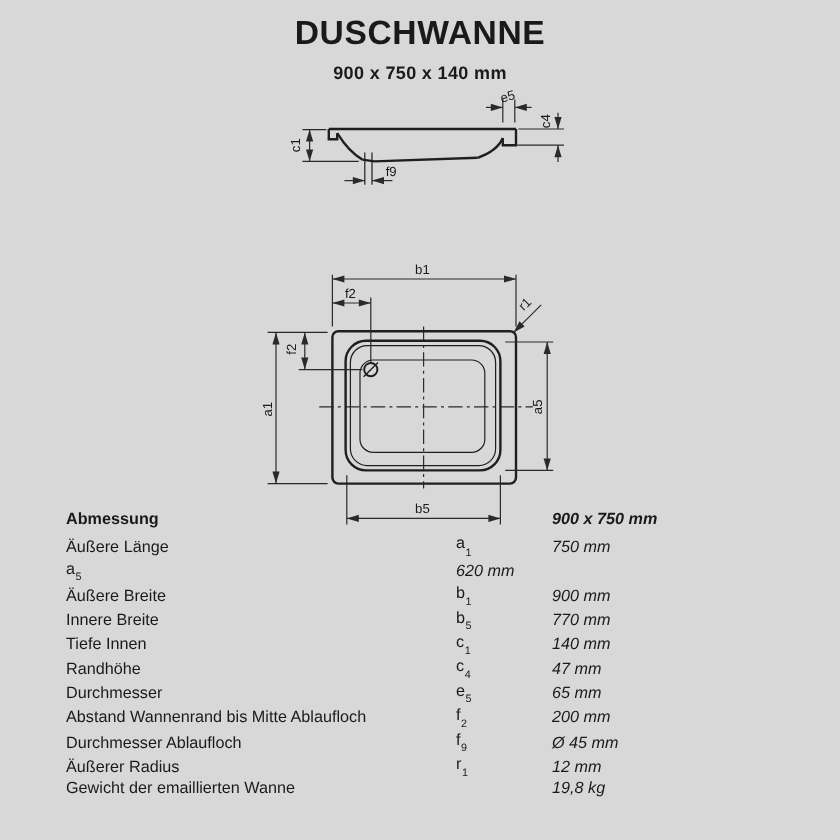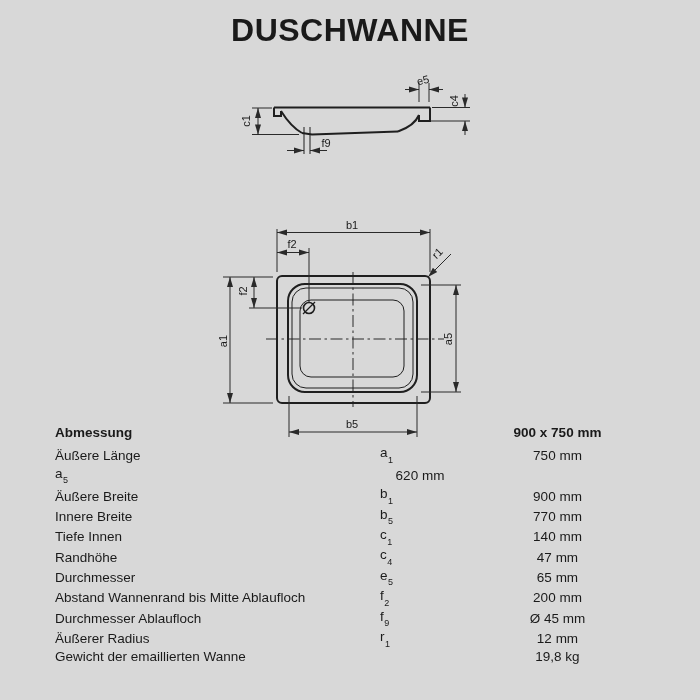--- a/index.html
+++ b/index.html
@@ -5,45 +5,46 @@
   html,body{margin:0;padding:0;}
   .page{
     position:relative;
     width:700px;height:700px;
     background:#d8d8d8;
     font-family:"Liberation Sans", sans-serif;
     color:#1a1a1a;
     overflow:hidden;
   }
   .hdr{position:absolute;top:12px;left:0;width:700px;text-align:center;}
-  .title{font-size:32px;font-weight:bold;letter-spacing:.5px;margin:0;}
+  .title{font-size:28px;font-weight:bold;letter-spacing:.5px;margin:0;}
   .subtitle{font-size:15px;font-weight:bold;letter-spacing:.3px;margin:9px 0 0 0;}
   svg text{font-family:"Liberation Sans", sans-serif;font-size:11px;fill:#1a1a1a;}
   .ln{stroke:#1f1f1f;fill:none;}
   .w2{stroke-width:2;}
   .w1{stroke-width:1;}
   .dim{stroke:#2a2a2a;stroke-width:1;fill:none;}
   .cl{stroke:#2a2a2a;stroke-width:1;fill:none;stroke-dasharray:12 3.5 2.5 3.5;}
   .tbl{position:absolute;left:55px;top:423px;width:600px;}
   .trow{
     display:grid;grid-template-columns:325px 80px 1fr;
     height:20.4px;line-height:20.4px;font-size:13.5px;
     align-items:center;
   }
-  .trow .val{text-align:center;}
+  .trow .val{text-align:left;font-style:italic;}
   .trow.head{font-weight:bold;}
   .sym sub{font-size:9px;position:relative;top:2px;left:.5px;}
 </style>
 </head>
 <body>
 
 <div class="page">
 
   <div class="hdr">
     <div class="title">DUSCHWANNE</div>
+    <div class="subtitle">900 x 750 x 140 mm</div>
   </div>
 
   <svg width="700" height="440" viewBox="0 0 700 440" style="position:absolute;left:0;top:0;">
     <defs>
       <marker id="ae" viewBox="0 0 10 8" refX="10" refY="4" markerWidth="11" markerHeight="8" orient="auto-start-reverse" markerUnits="userSpaceOnUse">
         <path d="M0,1 L10,4 L0,7 z" fill="#2a2a2a"></path>
       </marker>
     </defs>
 
     <g>

